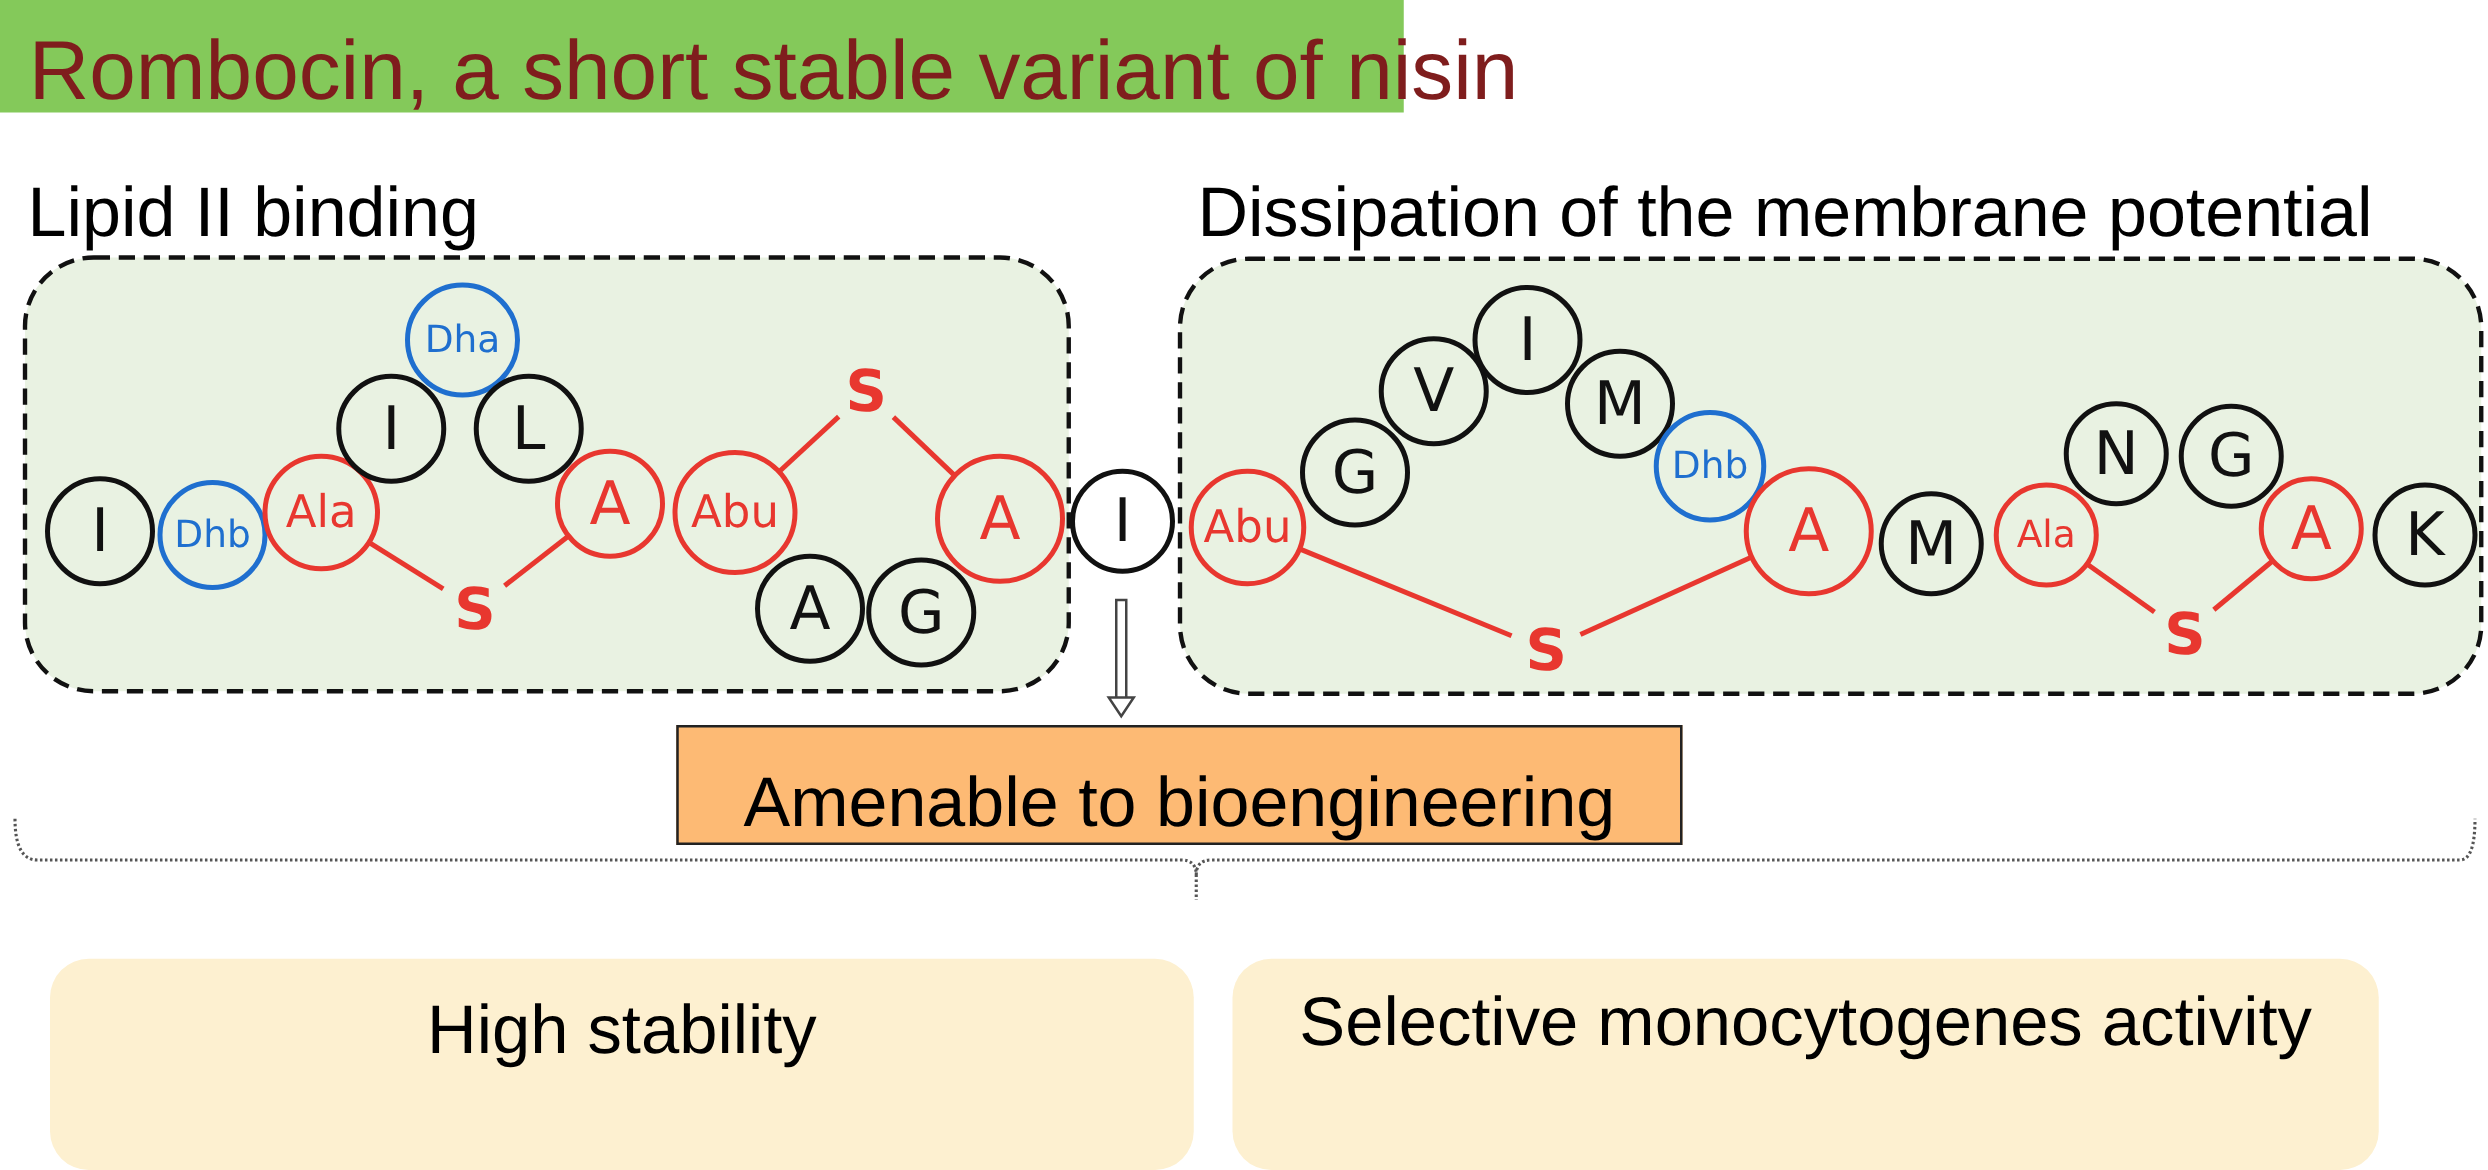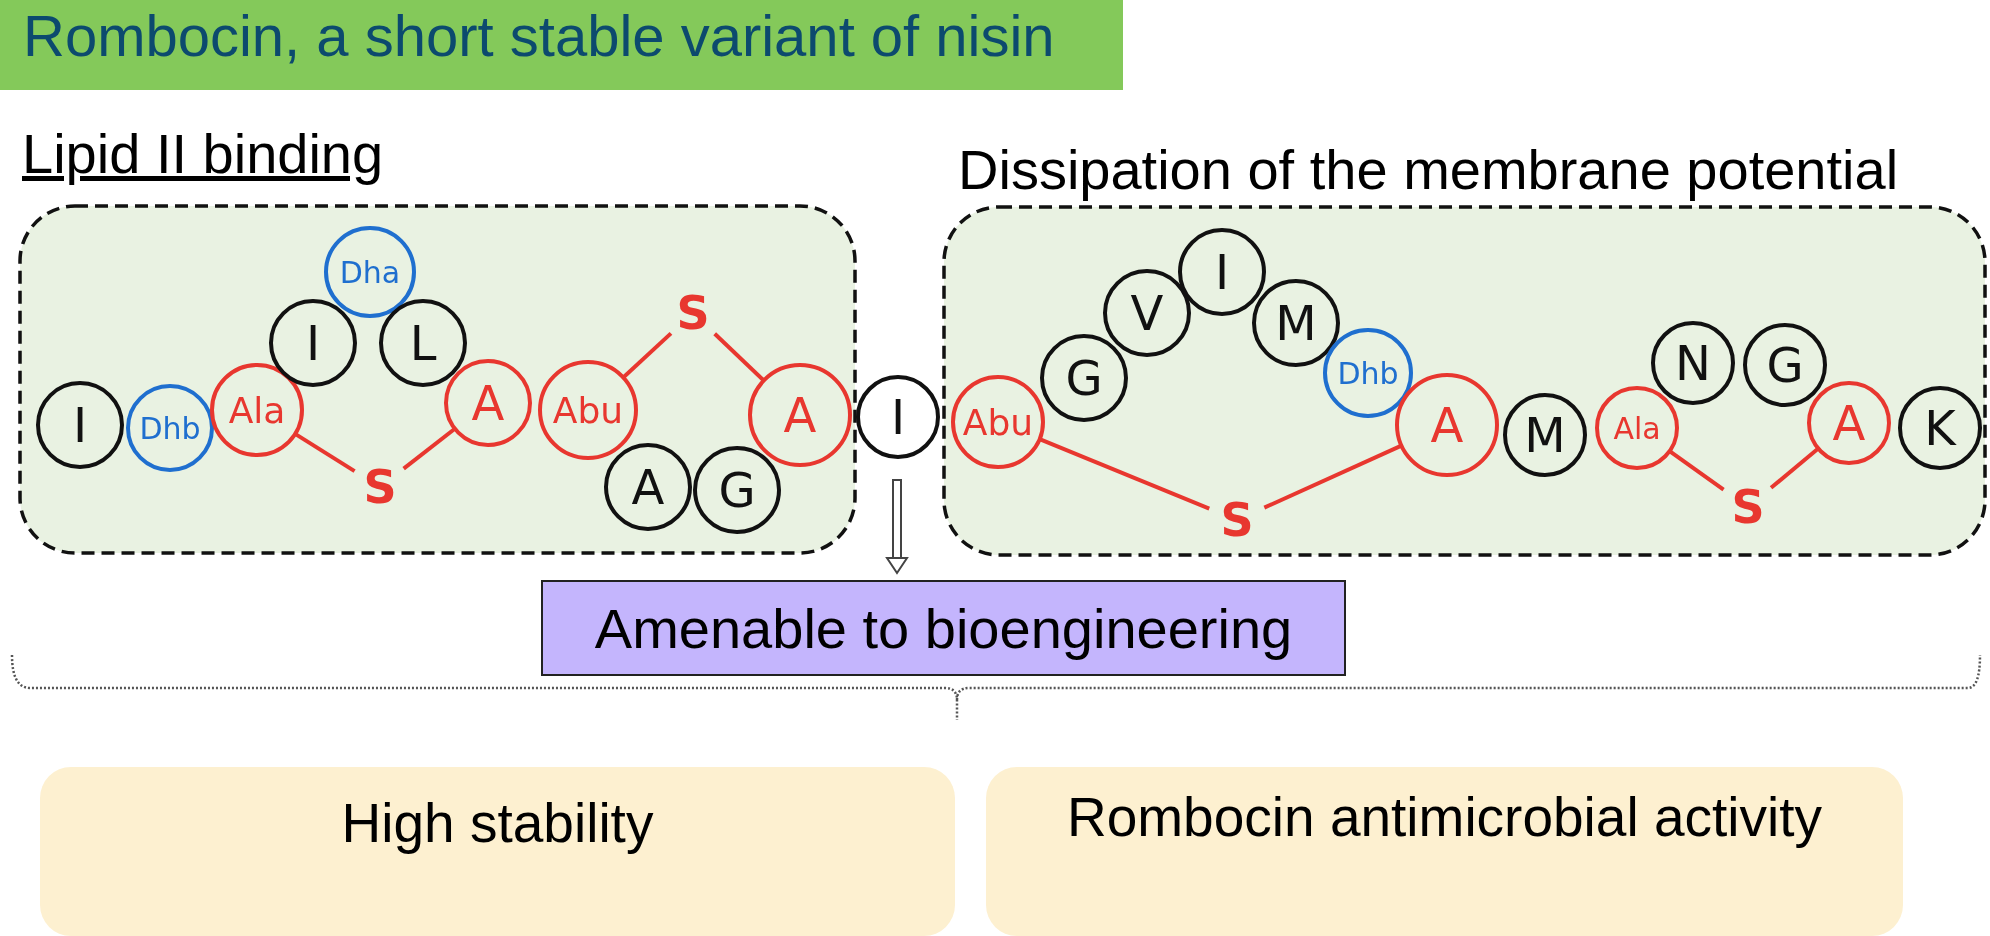--- a/index.html
+++ b/index.html
@@ -1,24 +1,24 @@
 <!DOCTYPE html>
 <html><head>
 <meta charset="utf-8">
 <style>
   html, body { margin:0; padding:0; background:#ffffff; }
   body { width:1990px; height:936px; position:relative; overflow:hidden; font-family:"Liberation Sans", sans-serif; }
   .banner { position:absolute; left:0; top:0; width:1123px; height:90px; background:#84c95a; }
-  .banner-text { position:absolute; left:23px; top:4px; color:#0c4a6e; font-size:58px; line-height:64px; white-space:nowrap; }
+  .banner-text { position:absolute; left:23px; top:25px; color:#7f1d1d; font-size:67px; line-height:64px; white-space:nowrap; }
   .section-label { position:absolute; color:#000; font-size:56px; line-height:60px; white-space:nowrap; }
-  #lbl-left { left:22px; top:124px;text-decoration:underline; }
+  #lbl-left { left:22px; top:140px; }
   #lbl-right { left:958px; top:140px;text-align:right; }
   svg#diagram { position:absolute; left:0; top:0; }
   .res-text { font-family:"DejaVu Sans", sans-serif; }
-  .amen-box { position:absolute; left:541px; top:580px; width:805px; height:96px; border:2.5px solid #222; background:#c4b5fd; box-sizing:border-box; display:flex; align-items:center; justify-content:center; }
+  .amen-box { position:absolute; left:541px; top:580px; width:805px; height:96px; border:2.5px solid #222; background:#fdba74; box-sizing:border-box; display:flex; align-items:flex-end; justify-content:center; }
   .amen-text { font-size:56px; color:#000; white-space:nowrap; }
   .prop-box { position:absolute; top:767px; height:169px; background:#fdf0d0; display:flex; flex-direction:column; align-items:center; justify-content:flex-start;border-radius:31px; }
   #prop-left { left:40px; width:915px; }
   #prop-right { left:986px; width:917px; }
   .prop-line { font-size:55px; line-height:72px; color:#000; white-space:nowrap; }
   #prop-left .prop-line { margin-top:20px; }
   #prop-right .prop-line:first-child { margin-top:14px; }
   .ital { font-style:italic; }
 </style>
 </head>
@@ -166,14 +166,14 @@
 </svg>
 
 <div class="amen-box">
   <span class="amen-text">Amenable to bioengineering</span>
 </div>
 
 <div class="prop-box" id="prop-left">
   <span class="prop-line">High stability</span>
 </div>
 <div class="prop-box" id="prop-right">
-  <span class="prop-line">Rombocin antimicrobial activity</span>
+  <span class="prop-line">Selective monocytogenes activity</span>
 </div>
 
 </body></html>

